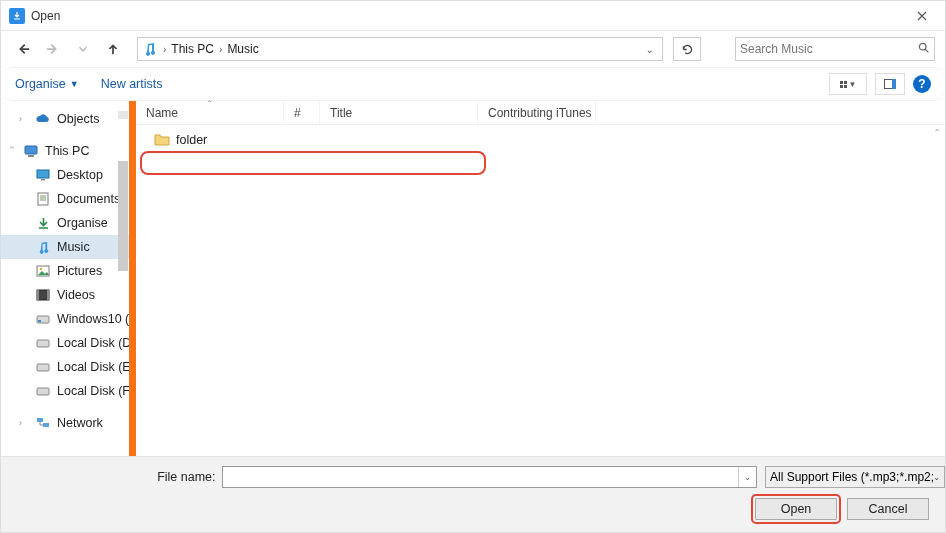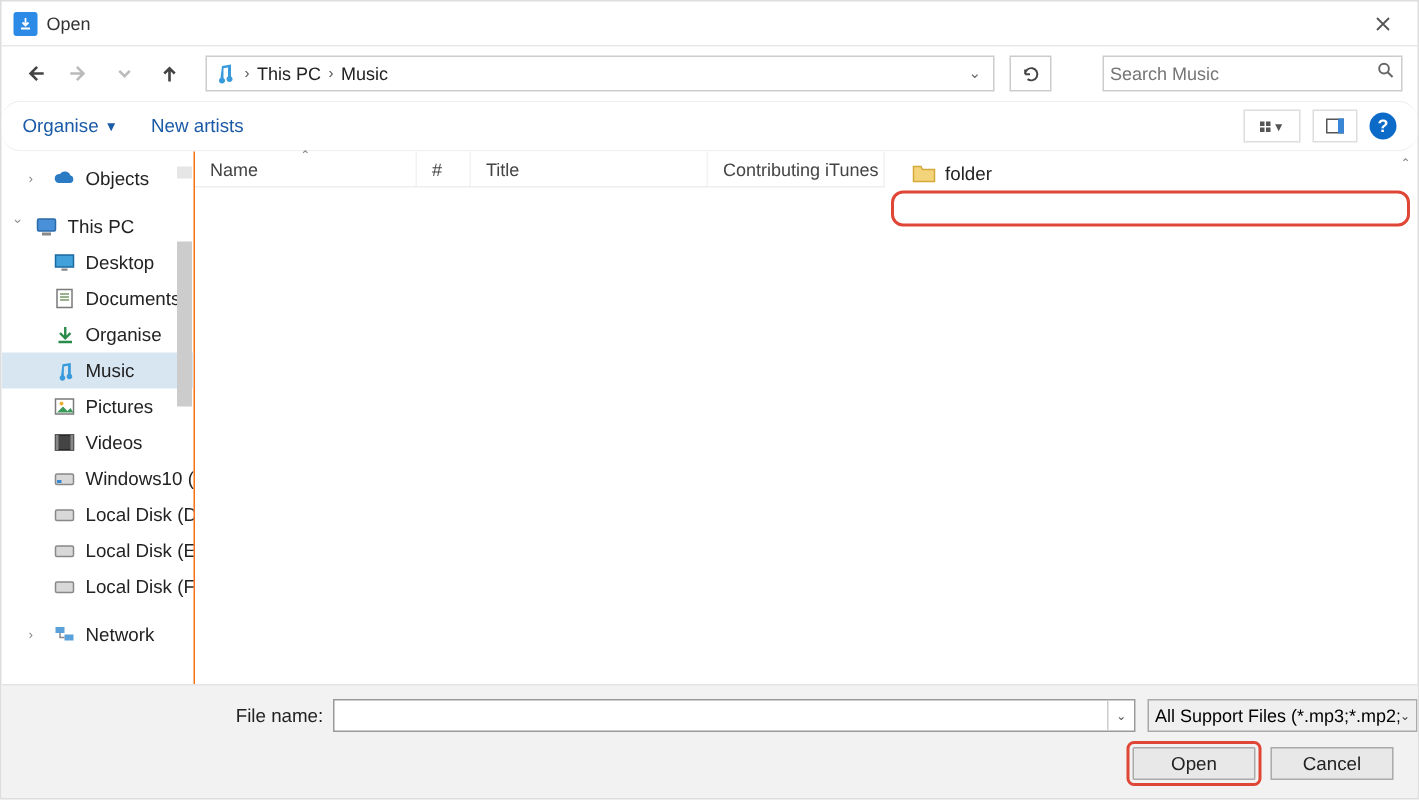--- a/index.html
+++ b/index.html
@@ -50,21 +50,21 @@
   .side-item { display: flex; align-items: center; height: 24px; font-size: 12.5px; color: #222; padding-left: 18px; gap: 6px; cursor: pointer; white-space: nowrap; }
   .side-item .chev { font-size: 9px; color: #888; width: 10px; flex-shrink: 0;}
   .side-item.subsub { padding-left: 34px; }
   .side-item.selected { background: #d8e6f2; }
   .side-icon { width: 16px; height: 16px; display: flex; align-items: center; justify-content: center; flex-shrink: 0;}
   .sidebar-scroll { position: absolute; right: 0; top: 0; width: 12px; height: 100%; }
   .sidebar-scroll::before { content:''; position:absolute; top: 10px; right:1px; width:10px; height:8px; background:#e6e6e6; }
   .sidebar-scroll .thumb { position: absolute; top: 60px; right: 1px; width: 10px; height: 110px; background: #ccc; }
 
   
-  .filelist { flex: 1; display: flex; flex-direction: row; border-left: 1px solid #f97316;}
+  .filelist { flex: 1; display: flex; flex-direction: column; border-left: 7px solid #f97316;}
   .col-headers { height: 24px; display: flex; align-items: center; border-bottom: 1px solid #eee; font-size: 12px; color: #444; }
   .col-headers .col { padding-left: 10px; position: relative; height: 100%; display: flex; align-items: center; border-right: 1px solid #f2f2f2;}
   .col-name { width: 148px; }
   .col-num { width: 36px; }
   .col-title { width: 158px; }
   .col-artist { width: 118px; }
   .col-album { flex: 1; }
   .sort-chev { position: absolute; top: -2px; left: 50%; transform: translateX(-50%); font-size: 8px; color: #888;}
   .rows { flex: 1; position: relative; padding-top: 4px; }
   .rows .scroller-up { position:absolute; right:2px; top:2px; width:12px; height:10px; display:flex; align-items:center; justify-content:center; font-size:8px; color:#888; }

